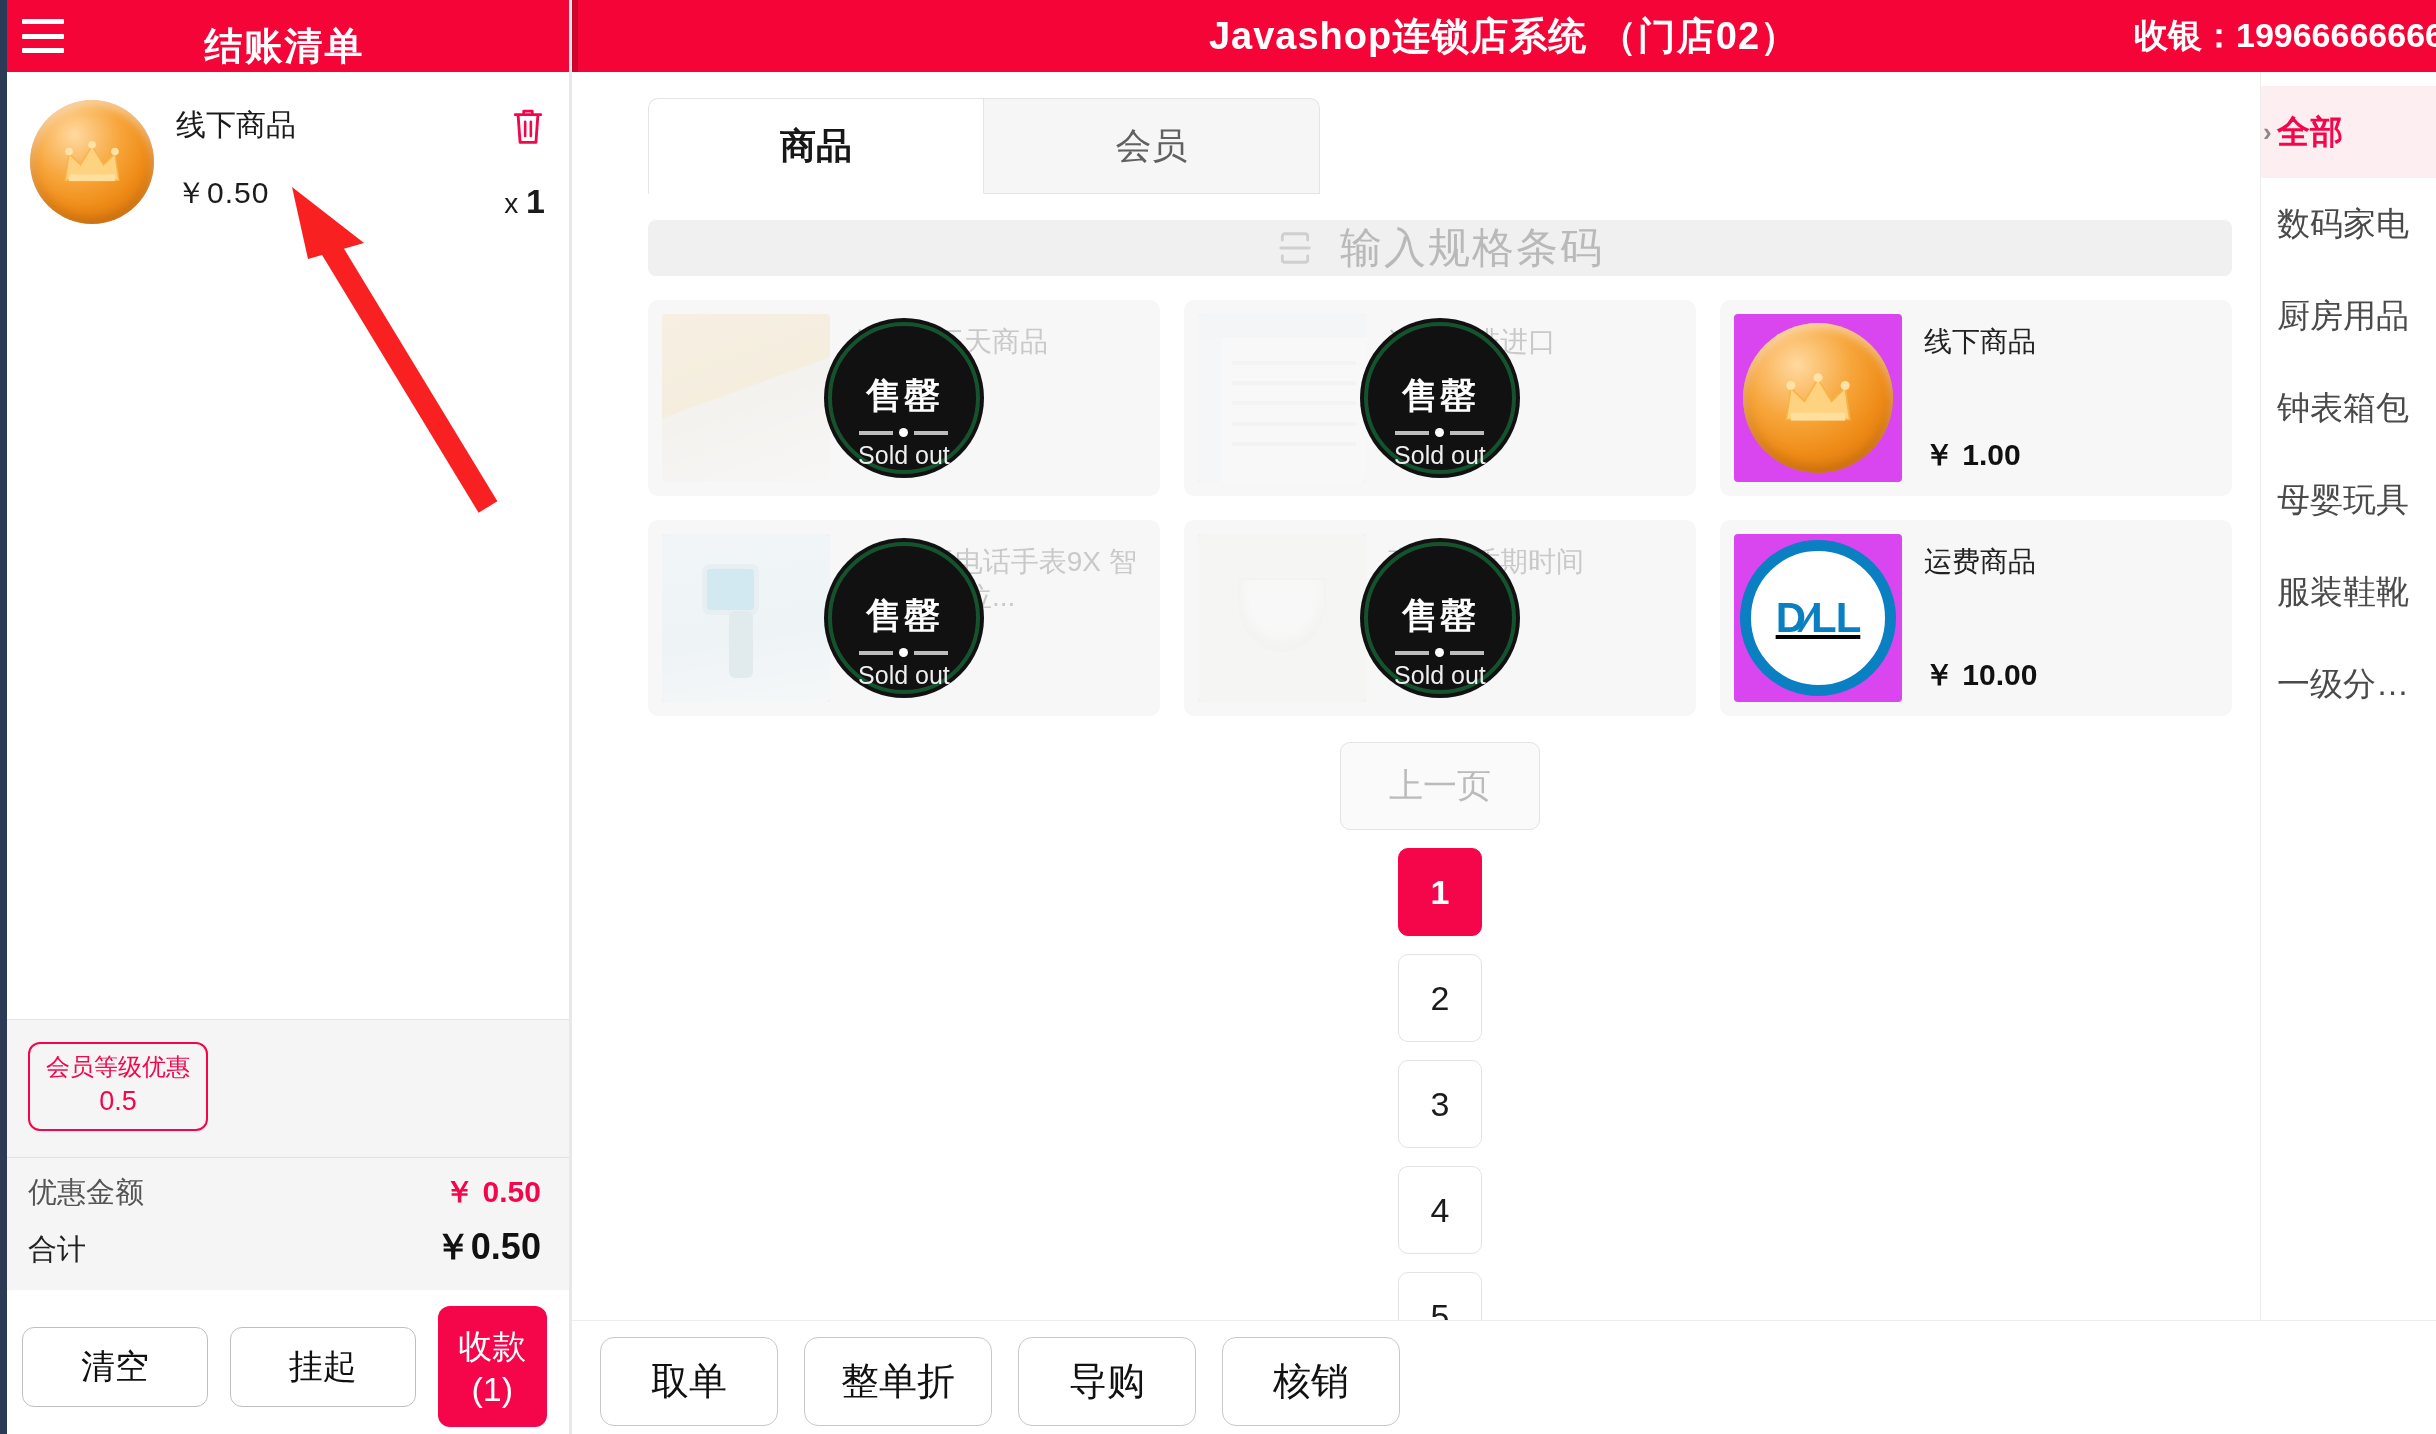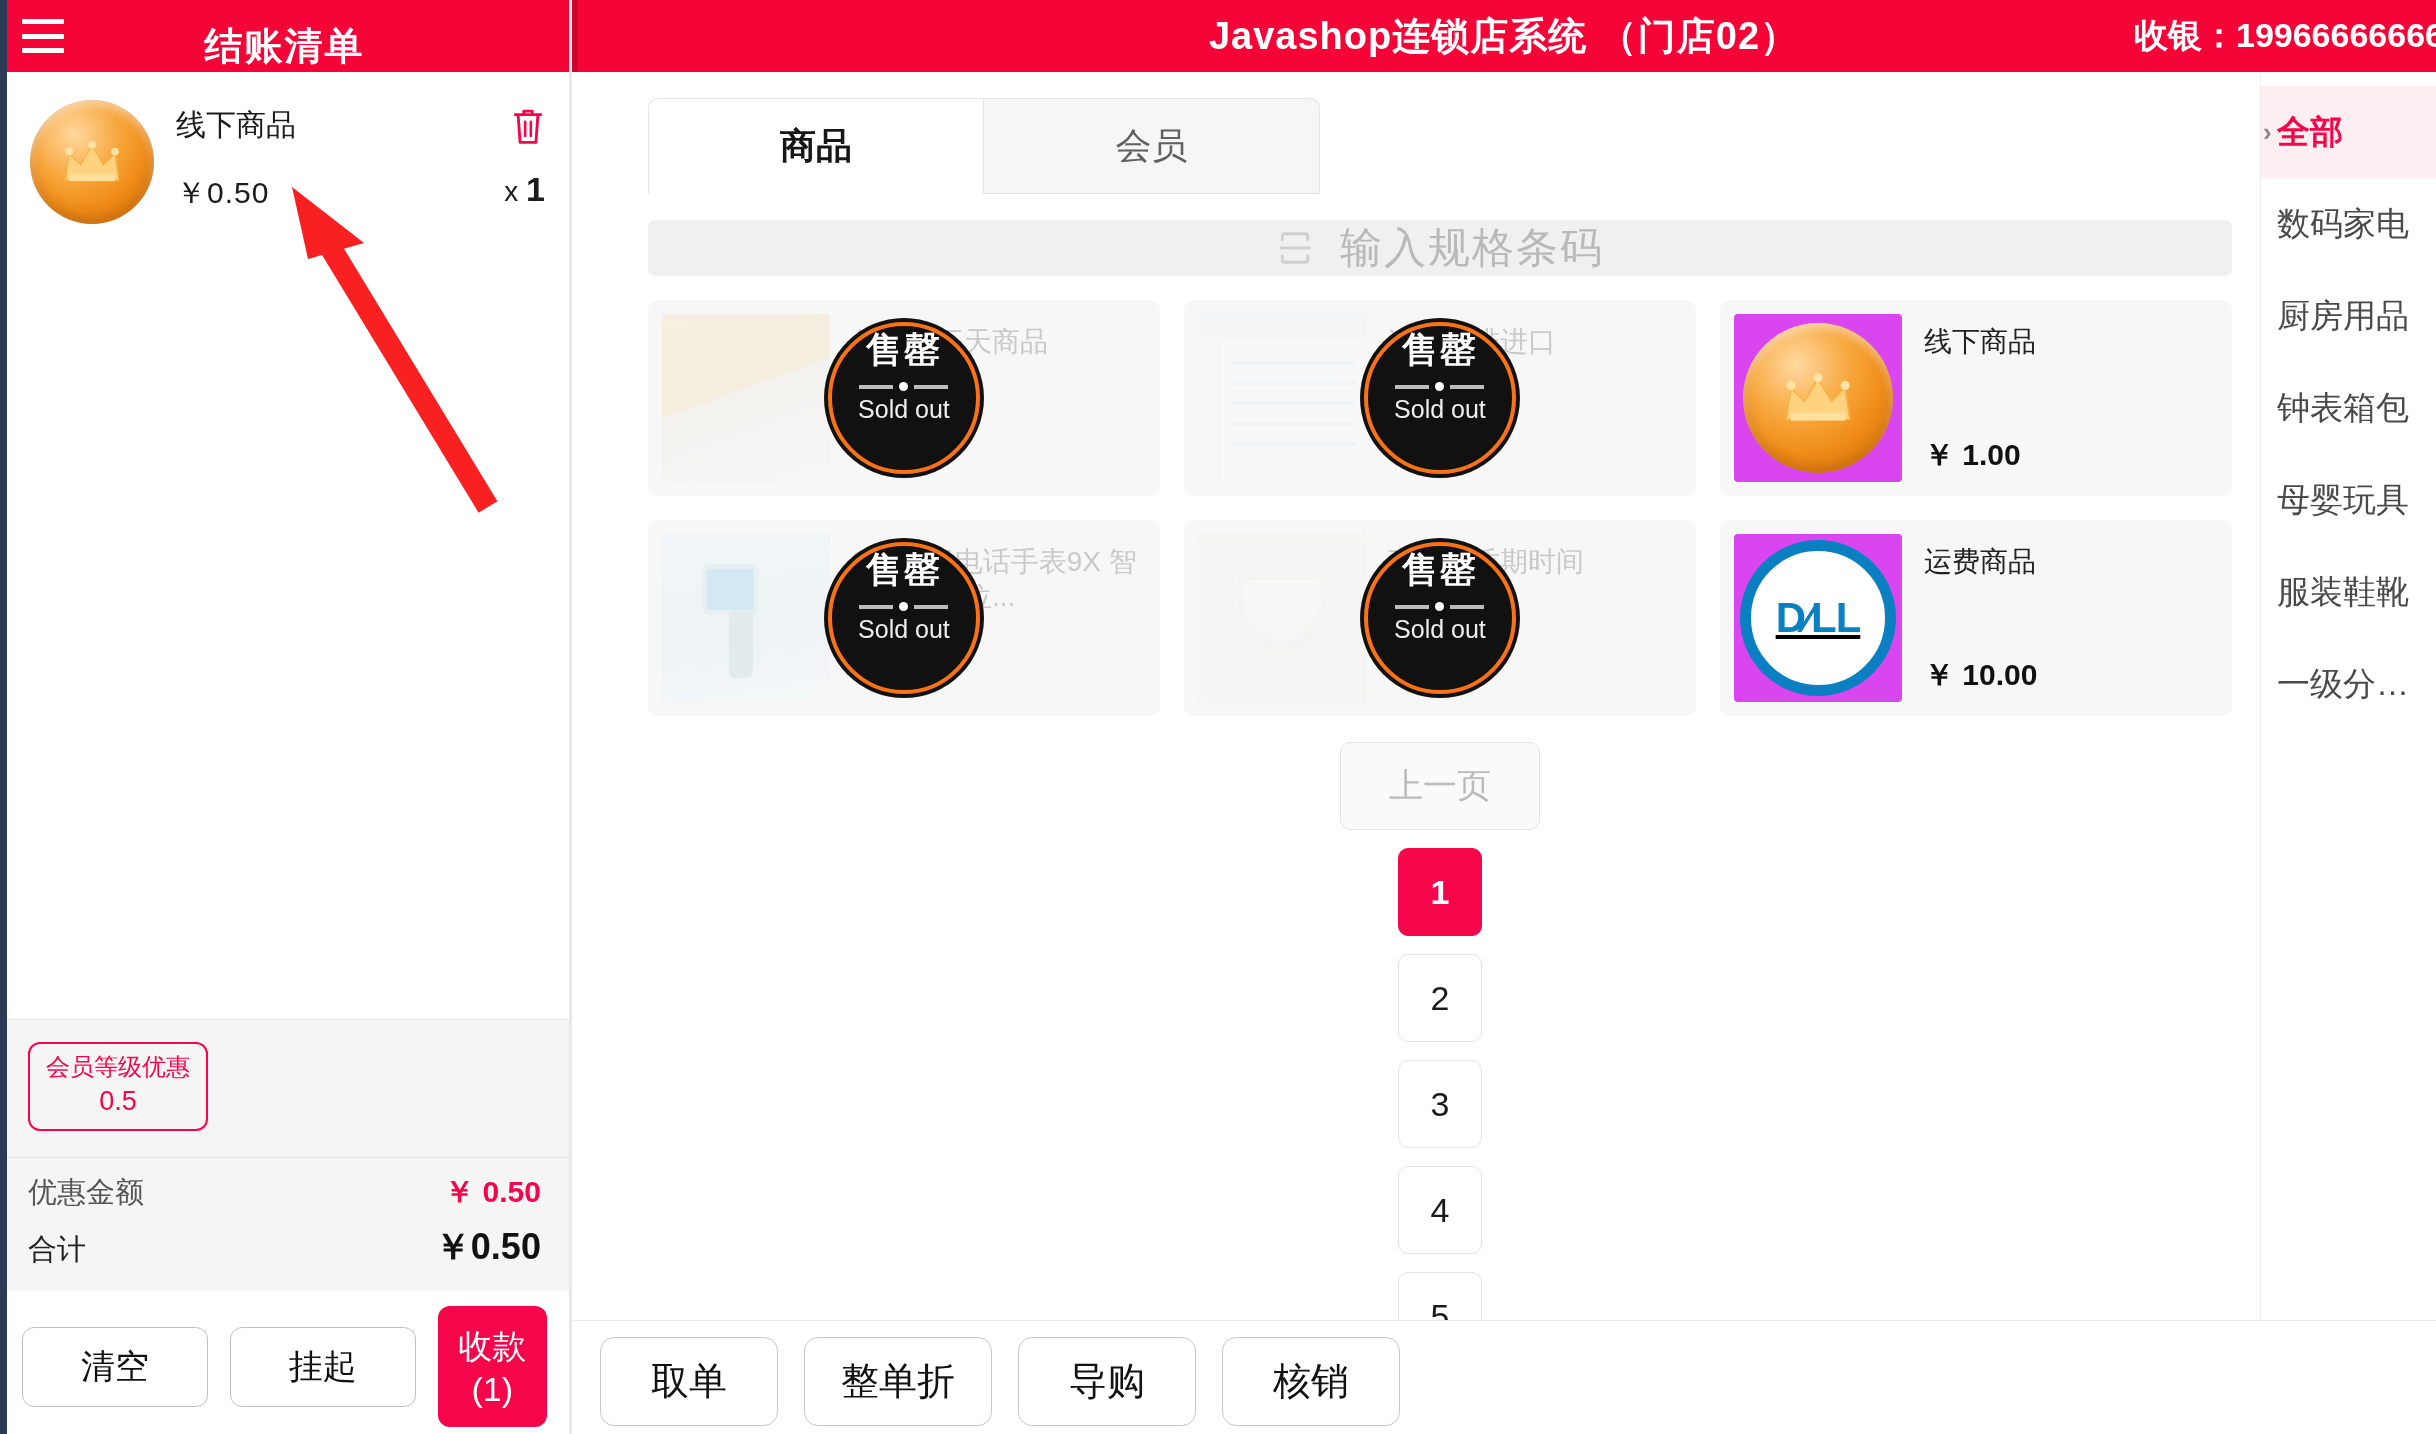--- a/index.html
+++ b/index.html
@@ -55,21 +55,21 @@
   .crown svg { width: 100%; height: 100%; display: block; }
   .cart-info { flex: 1 1 auto; padding-top: 8px; }
   .cart-name { font-size: 30px; color: #1b1b1b; line-height: 1.1; }
   .cart-price { font-size: 30px; color: #1b1b1b; margin-top: 32px; letter-spacing: 1px; }
   .cart-right {
     width: 110px; flex: 0 0 110px; display: flex; flex-direction: column;
     align-items: flex-end; padding-top: 6px;
   }
   .trash-icon { width: 34px; height: 40px; cursor: pointer; }
   .trash-icon svg { width: 100%; height: 100%; display: block; }
-  .cart-qty { margin-top: 24px; font-size: 28px; color: #1b1b1b; }
+  .cart-qty { margin-top: 36px; font-size: 28px; color: #1b1b1b; }
   .cart-qty b { font-size: 34px; font-weight: bold; }
 
   
   .promo-area {
     background: #f5f5f5; border-top: 1px solid #e6e6e6;
     padding: 22px 28px 26px 28px; min-height: 130px; flex: 0 0 auto;
   }
   .promo-chip {
     display: inline-flex; flex-direction: column; align-items: center;
     border: 2px solid #f5054a; border-radius: 12px;
@@ -154,23 +154,23 @@
   .pc-thumb { width: 168px; height: 168px; flex: 0 0 168px; border-radius: 4px; overflow: hidden;
               display: flex; align-items: center; justify-content: center; background: #d946ef; text-decoration: underline; }
   .pc-meta { flex: 1 1 auto; padding: 10px 0 6px 22px; display: flex; flex-direction: column; justify-content: space-between; min-width: 0; }
   .pc-name { font-size: 28px; color: #222; line-height: 1.25; overflow: hidden; }
   .pc-price { font-size: 30px; color: #111; font-weight: bold; }
   .product-card.soldout .pc-name, .product-card.soldout .pc-price { color: #c9c9c9; }
   .product-card.soldout .pc-thumb { opacity: .35; }
   .soldout-badge {
     position: absolute; left: 50%; top: 50%; transform: translate(-50%,-50%);
     width: 152px; height: 152px; border-radius: 50%;
-    background: #111; color: #fff; border: 4px solid #f97316;
+    background: #111; color: #fff; border: 4px solid #14532d;
     box-shadow: 0 0 0 4px #111;
-    display: flex; flex-direction: column; align-items: center; justify-content: flex-start;
+    display: flex; flex-direction: column; align-items: center; justify-content: flex-end;
   }
   .soldout-badge .cn { font-size: 36px; font-weight: bold; letter-spacing: 2px; }
   .soldout-badge .rule { display: flex; align-items: center; gap: 6px; margin: 7px 0 4px 0; }
   .soldout-badge .rule span.l { width: 34px; height: 4px; background: #bdbdbd; display: block; }
   .soldout-badge .rule span.d { width: 9px; height: 9px; border-radius: 50%; background: #fff; display: block; }
   .soldout-badge .en { font-size: 25px; color: #eee; }
 
   
   .thumb-bath { width:100%;height:100%;background:linear-gradient(160deg,#f6e3bd 0%,#f3dfb4 45%,#efe9e0 46%,#faf7f2 100%); }
   .thumb-screen { width:100%;height:100%;background:#fbfcfe;position:relative; }

